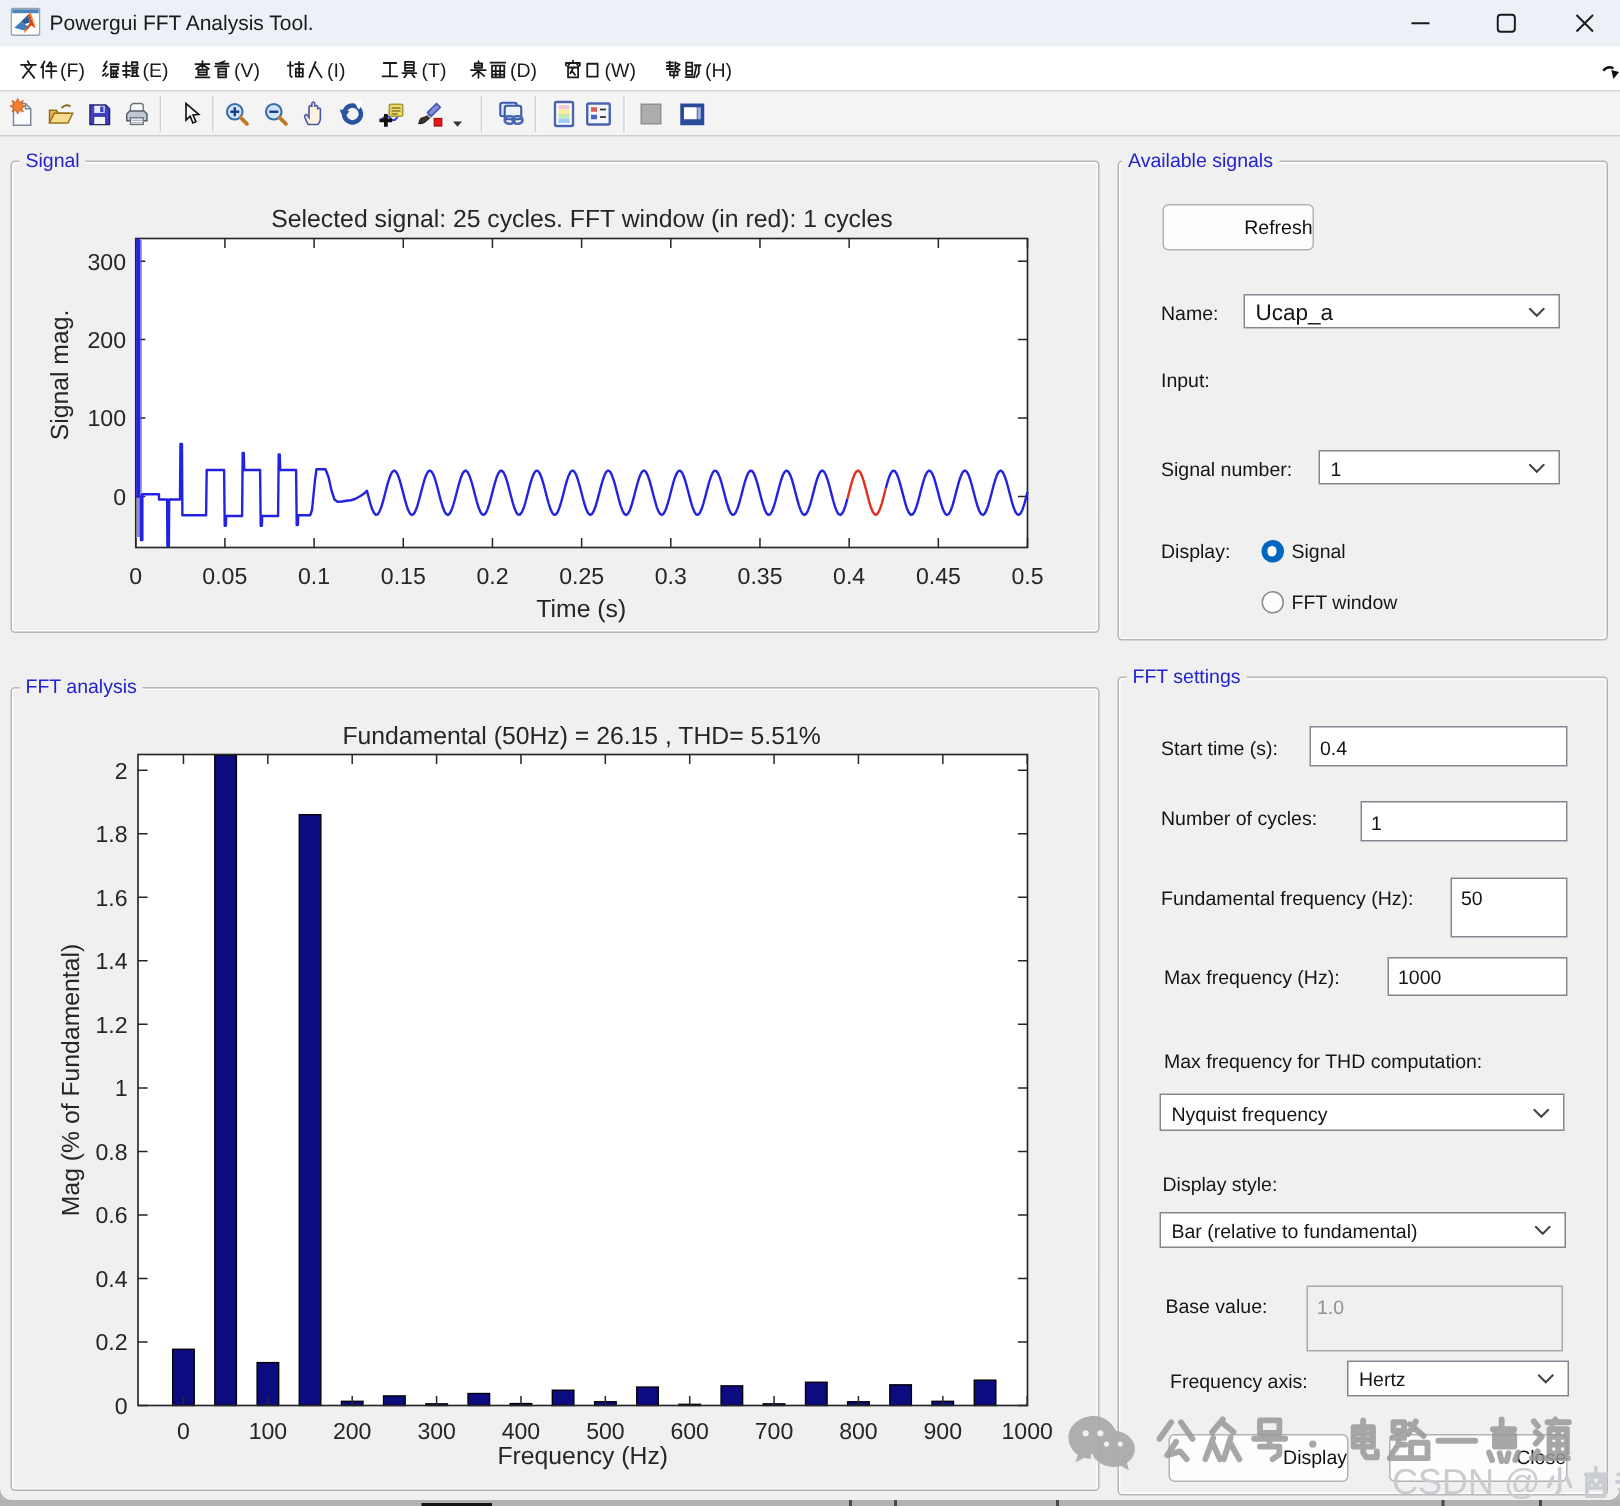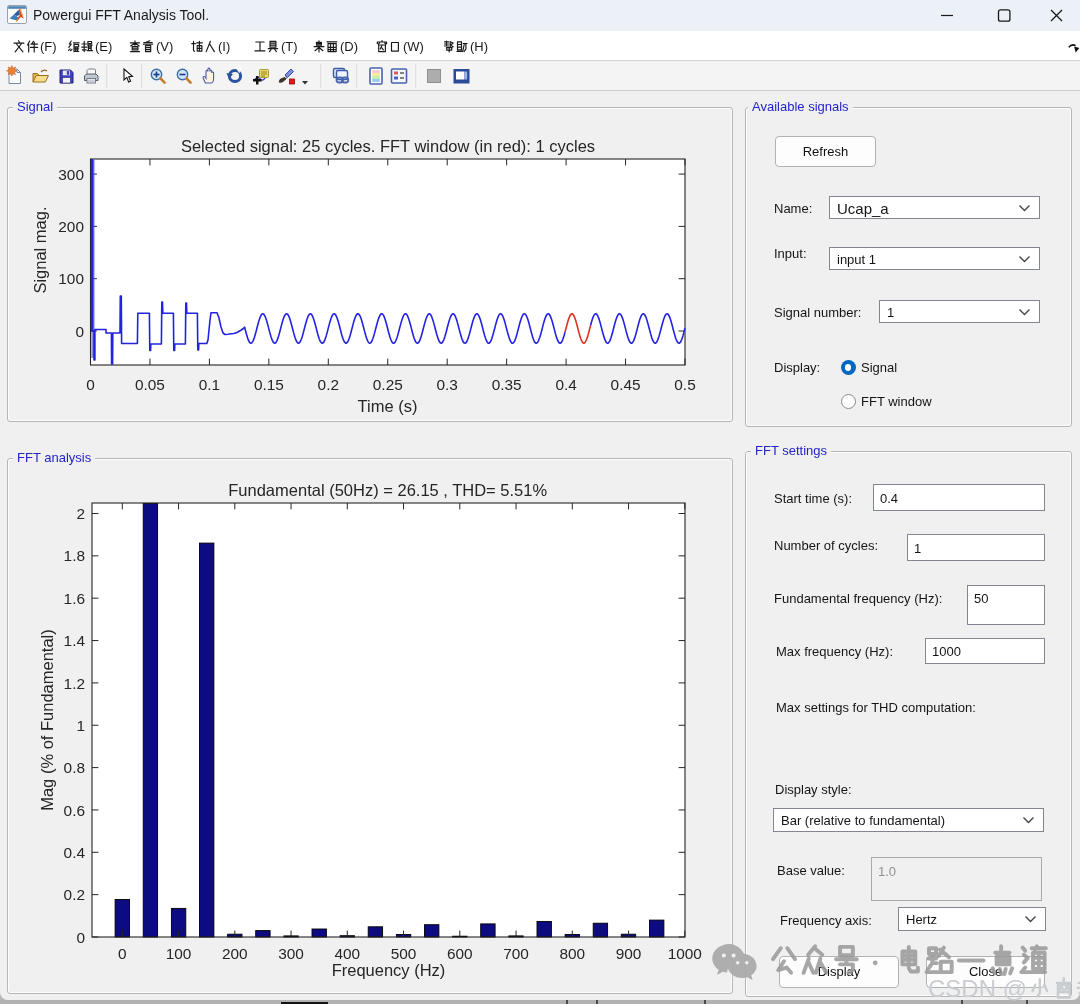--- a/index.html
+++ b/index.html
@@ -12,21 +12,21 @@
 .ml{font-size:13px;color:#1a1a1a;vertical-align:top;line-height:15px}
 #toolbar{position:absolute;left:0;top:62px;width:1080px;height:29px;background:#f4f4f4;border-bottom:1px solid #cfcfcf;z-index:5}
 #client{position:absolute;left:0;top:0;width:1080px;height:1000px}
 #plots{position:absolute;left:0;top:0;z-index:3}
 .gb{position:absolute;border:1px solid #b6b6b6;border-radius:3px;box-shadow:1px 1px 0 #fdfdfd inset, -1px -1px 0 #fdfdfd inset}
 .gt{position:absolute;font-size:13px;color:#2323cd;background:#f0f0f0;padding:0 4px;z-index:2}
 .lb{position:absolute;font-size:13px;color:#151515;white-space:nowrap}
 .dd{position:absolute;background:#fff;border:1px solid #82878f;color:#151515;padding-left:7px;white-space:nowrap}
 .ib{position:absolute;background:#fff;border:1px solid #82878f;color:#151515;padding-left:6px;font-size:13px;white-space:nowrap}
 .ib.dis{background:#f0f0f0;border-color:#a9a9a9;color:#909090}
-.btn{position:absolute;background:#fdfdfd;border:1px solid #b2b2b2;border-radius:4px;font-size:13px;color:#111;text-align:center}
+.btn{position:absolute;background:#fdfdfd;border:1px solid #b2b2b2;border-radius:4px;font-size:13px;color:#111;text-align:right}
 .radio{position:absolute;width:15px;height:15px;border-radius:50%;background:#fefefe;border:1.4px solid #8a8a8a}
 .radio.on{background:#0067c0;border:none;width:15px;height:15px}
 .radio.on::after{content:"";position:absolute;left:4.2px;top:4.2px;width:6.6px;height:6.6px;border-radius:50%;background:#fff}
 #taskstrip{position:absolute;left:0;top:1000px;width:1080px;height:4px;background:#b2b2b2;z-index:0}
 </style></head><body>
 <div id="taskstrip"></div>
 <div id="win">
 <div id="titlebar">
       <svg width="20" height="20" viewBox="0 0 20 20" style="position:absolute;left:7px;top:5px">
         <rect x="0.5" y="0.5" width="19" height="18" rx="1.5" fill="#fdfdfd" stroke="#9aa2ac"></rect>
@@ -303,41 +303,41 @@
 <text x="388.5" y="976.0" text-anchor="middle" font-size="16.5" fill="#262626">Frequency (Hz)</text>
 <text x="52.5" y="720" text-anchor="middle" font-size="16.5" fill="#262626" transform="rotate(-90 52.5 720)">Mag (% of Fundamental)</text>
 </g>
 </svg>
 <div class="btn" style="left:775px;top:136px;width:101px;height:31px;line-height:29px">Refresh</div>
       <div class="lb" style="left:774px;top:201px">Name:</div>
       <div class="dd" style="left:829px;top:196px;width:211px;height:23px;line-height:23px;font-size:15px">Ucap_a<svg width="11" height="7" viewBox="0 0 11 7" style="position:absolute;right:9px;top:8px">
           <path d="M0.5,0.5 L5.5,5.5 L10.5,0.5" fill="none" stroke="#444" stroke-width="1.4"></path>
         </svg></div>
       <div class="lb" style="left:774px;top:246px">Input:</div>
-      <div class="dd" style="left:829px;top:247px;width:211px;height:23px;line-height:23px;font-size:13px">input 1<svg width="11" height="7" viewBox="0 0 11 7" style="position:absolute;right:9px;top:8px">
-          <path d="M0.5,0.5 L5.5,5.5 L10.5,0.5" fill="none" stroke="#444" stroke-width="1.4"></path>
-        </svg></div>
       <div class="lb" style="left:774px;top:305px">Signal number:</div>
       <div class="dd" style="left:879px;top:300px;width:161px;height:23px;line-height:23px;font-size:13px">1<svg width="11" height="7" viewBox="0 0 11 7" style="position:absolute;right:9px;top:8px">
           <path d="M0.5,0.5 L5.5,5.5 L10.5,0.5" fill="none" stroke="#444" stroke-width="1.4"></path>
         </svg></div>
       <div class="lb" style="left:774px;top:360px">Display:</div>
       <div class="radio on" style="left:840.5px;top:360px"></div>
       <div class="lb" style="left:861px;top:360px">Signal</div>
       <div class="radio" style="left:841px;top:394px"></div>
       <div class="lb" style="left:861px;top:394px">FFT window</div>
       <div class="lb" style="left:774px;top:491px">Start time (s):</div>
       <div class="ib" style="left:873px;top:484px;width:172px;height:27px;line-height:27px">0.4</div>
       <div class="lb" style="left:774px;top:538px">Number of cycles:</div>
       <div class="ib" style="left:907px;top:534px;width:138px;height:27px;line-height:27px">1</div>
       <div class="lb" style="left:774px;top:591px">Fundamental frequency (Hz):</div>
       <div class="ib" style="left:967px;top:585px;width:78px;height:40px;line-height:26px">50</div>
       <div class="lb" style="left:776px;top:644px">Max frequency (Hz):</div>
       <div class="ib" style="left:925px;top:638px;width:120px;height:26px;line-height:26px">1000</div>
-      <div class="lb" style="left:776px;top:700px">Max settings for THD computation:</div>
+      <div class="lb" style="left:776px;top:700px">Max frequency for THD computation:</div>
+      <div class="dd" style="left:773px;top:729px;width:270px;height:25px;line-height:25px;font-size:13px">Nyquist frequency<svg width="11" height="7" viewBox="0 0 11 7" style="position:absolute;right:9px;top:9px">
+          <path d="M0.5,0.5 L5.5,5.5 L10.5,0.5" fill="none" stroke="#444" stroke-width="1.4"></path>
+        </svg></div>
       <div class="lb" style="left:775px;top:782px">Display style:</div>
       <div class="dd" style="left:773px;top:808px;width:271px;height:24px;line-height:24px;font-size:13px">Bar (relative to fundamental)<svg width="11" height="7" viewBox="0 0 11 7" style="position:absolute;right:9px;top:8px">
           <path d="M0.5,0.5 L5.5,5.5 L10.5,0.5" fill="none" stroke="#444" stroke-width="1.4"></path>
         </svg></div>
       <div class="lb" style="left:777px;top:863px">Base value:</div>
       <div class="ib dis" style="left:871px;top:857px;width:171px;height:44px;line-height:28px">1.0</div>
       <div class="lb" style="left:780px;top:913px">Frequency axis:</div>
       <div class="dd" style="left:898px;top:907px;width:148px;height:24px;line-height:24px;font-size:13px">Hertz<svg width="11" height="7" viewBox="0 0 11 7" style="position:absolute;right:9px;top:8px">
           <path d="M0.5,0.5 L5.5,5.5 L10.5,0.5" fill="none" stroke="#444" stroke-width="1.4"></path>
         </svg></div>

